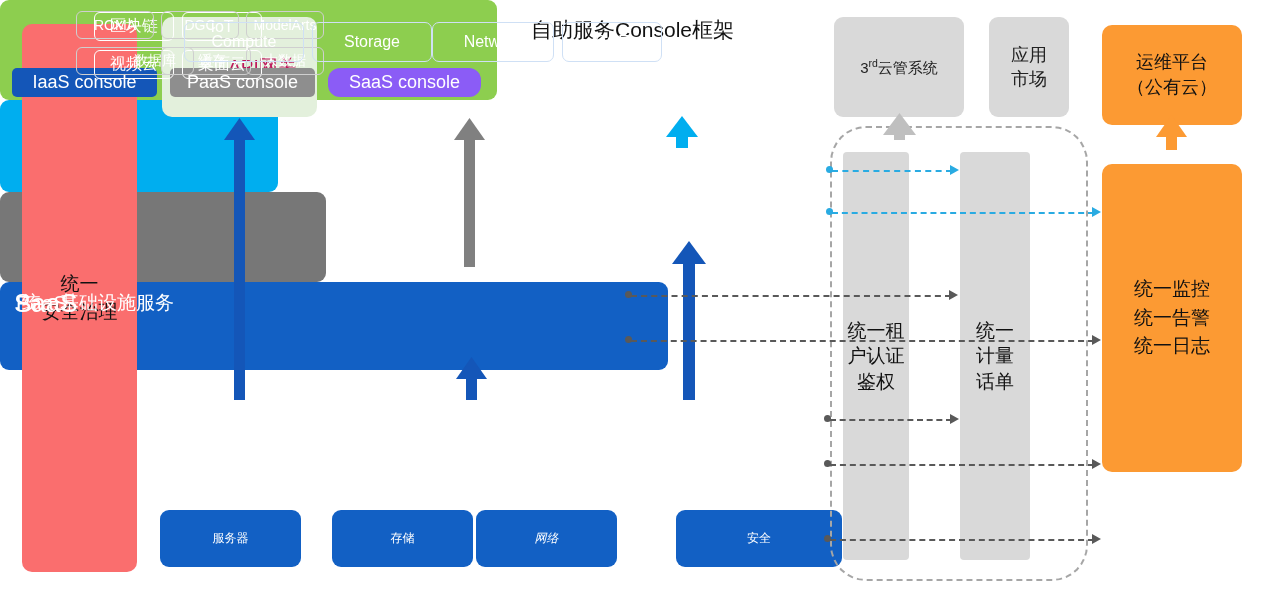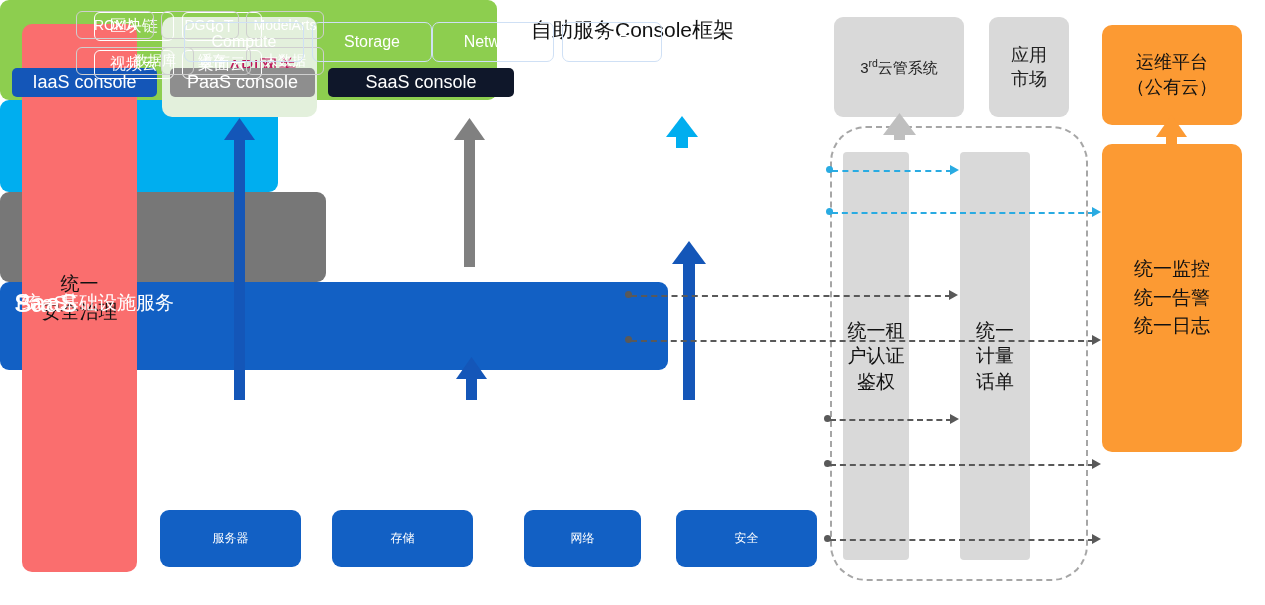--- a/index.html
+++ b/index.html
@@ -13,29 +13,29 @@
 
   
   #apigw{left:162px;top:17px;width:155px;height:100px;background:#E3F0DC;border-radius:10px;color:#be185d;font-size:19px;padding-left:46px;}
 
   
   #console{left:325px;top:17px;width:497px;height:100px;background:#8DCE4F;border-radius:9px;display:block;}
   #console .title{position:absolute;left:0;right:0;top:16px;text-align:center;font-size:21px;color:#111;}
   .cbtn{position:absolute;top:68px;height:29px;border-radius:5px;display:flex;align-items:center;justify-content:center;font-size:18px;color:#fff;}
   #iaas{left:12px;width:145px;background:#1456B8;}
   #paasc{left:170px;width:145px;background:#8E8E8E;}
-  #saasc{left:328px;width:186px;background:#0f172a;}
+  #saasc{left:328px;width:153px;background:#8b5cf6;border-radius:12px;}
 
   
   #third{left:834px;top:17px;width:130px;height:100px;background:#D9D9D9;border-radius:9px;color:#222;font-size:15px;}
   #appmkt{left:989px;top:17px;width:80px;height:100px;background:#D9D9D9;border-radius:9px;color:#222;font-size:18px;line-height:1.35;}
 
   
   #ops{left:1102px;top:17px;width:140px;height:100px;background:#FC9A33;border-radius:10px;color:#111;font-size:18px;line-height:1.4;margin-top:8px;}
-  #oplat{left:1102px;top:144px;width:140px;height:308px;background:#FC9A33;border-radius:10px;color:#111;font-size:19px;line-height:1.5;}
+  #oplat{left:1102px;top:164px;width:140px;height:308px;background:#FC9A33;border-radius:10px;color:#111;font-size:19px;line-height:1.5;}
 
   
   #saas{left:551px;top:147px;width:278px;height:92px;background:#00AEEF;border-radius:9px;display:block;}
   #saas .lbl{position:absolute;left:14px;top:50%;transform:translateY(-50%);font-size:26px;color:#fff;}
   .sbtn{position:absolute;height:27px;border:1.6px solid #fff;border-radius:6px;display:flex;align-items:center;justify-content:center;font-size:16px;color:#fff;}
   #s0{left:94px;top:12px;width:78px;}
   #s1{left:182px;top:12px;width:78px;}
   #s2{left:94px;top:50px;width:78px;}
   #s3{left:182px;top:50px;width:78px;}
 
@@ -56,22 +56,22 @@
   .ibtn{position:absolute;top:22px;height:38px;border:1.6px solid #cfe0f5;border-radius:7px;display:flex;align-items:center;justify-content:center;font-size:16px;color:#fff;}
   #i0{left:184px;width:118px;}
   #i1{left:312px;width:118px;}
   #i2{left:432px;width:120px;}
   #i3{left:562px;width:98px;}
 
   
   .hw{position:absolute;top:510px;height:57px;background:#1260C4;border-radius:9px;display:flex;align-items:center;justify-content:center;font-size:12px;color:#fff;}
   #h0{left:160px;width:141px;}
   #h1{left:332px;width:141px;}
-  #h2{left:524px;width:117px;}
-  #h3{left:676px;width:141px;}
+  #h2{left:476px;width:141px;font-style:italic;}
+  #h3{left:676px;width:166px;}
 
   
   #dashwrap{position:absolute;left:830px;top:126px;width:258px;height:455px;border:2.4px dashed #A6A6A6;border-radius:36px;box-sizing:border-box;}
   
   .gcol{position:absolute;background:#D9D9D9;border-radius:4px;display:flex;align-items:center;justify-content:center;text-align:center;font-size:19px;line-height:1.35;color:#111;}
   #g1{left:843px;top:152px;width:66px;height:408px;}
   #g2{left:960px;top:152px;width:70px;height:408px;}
 
   
   .arrow{position:absolute;}

